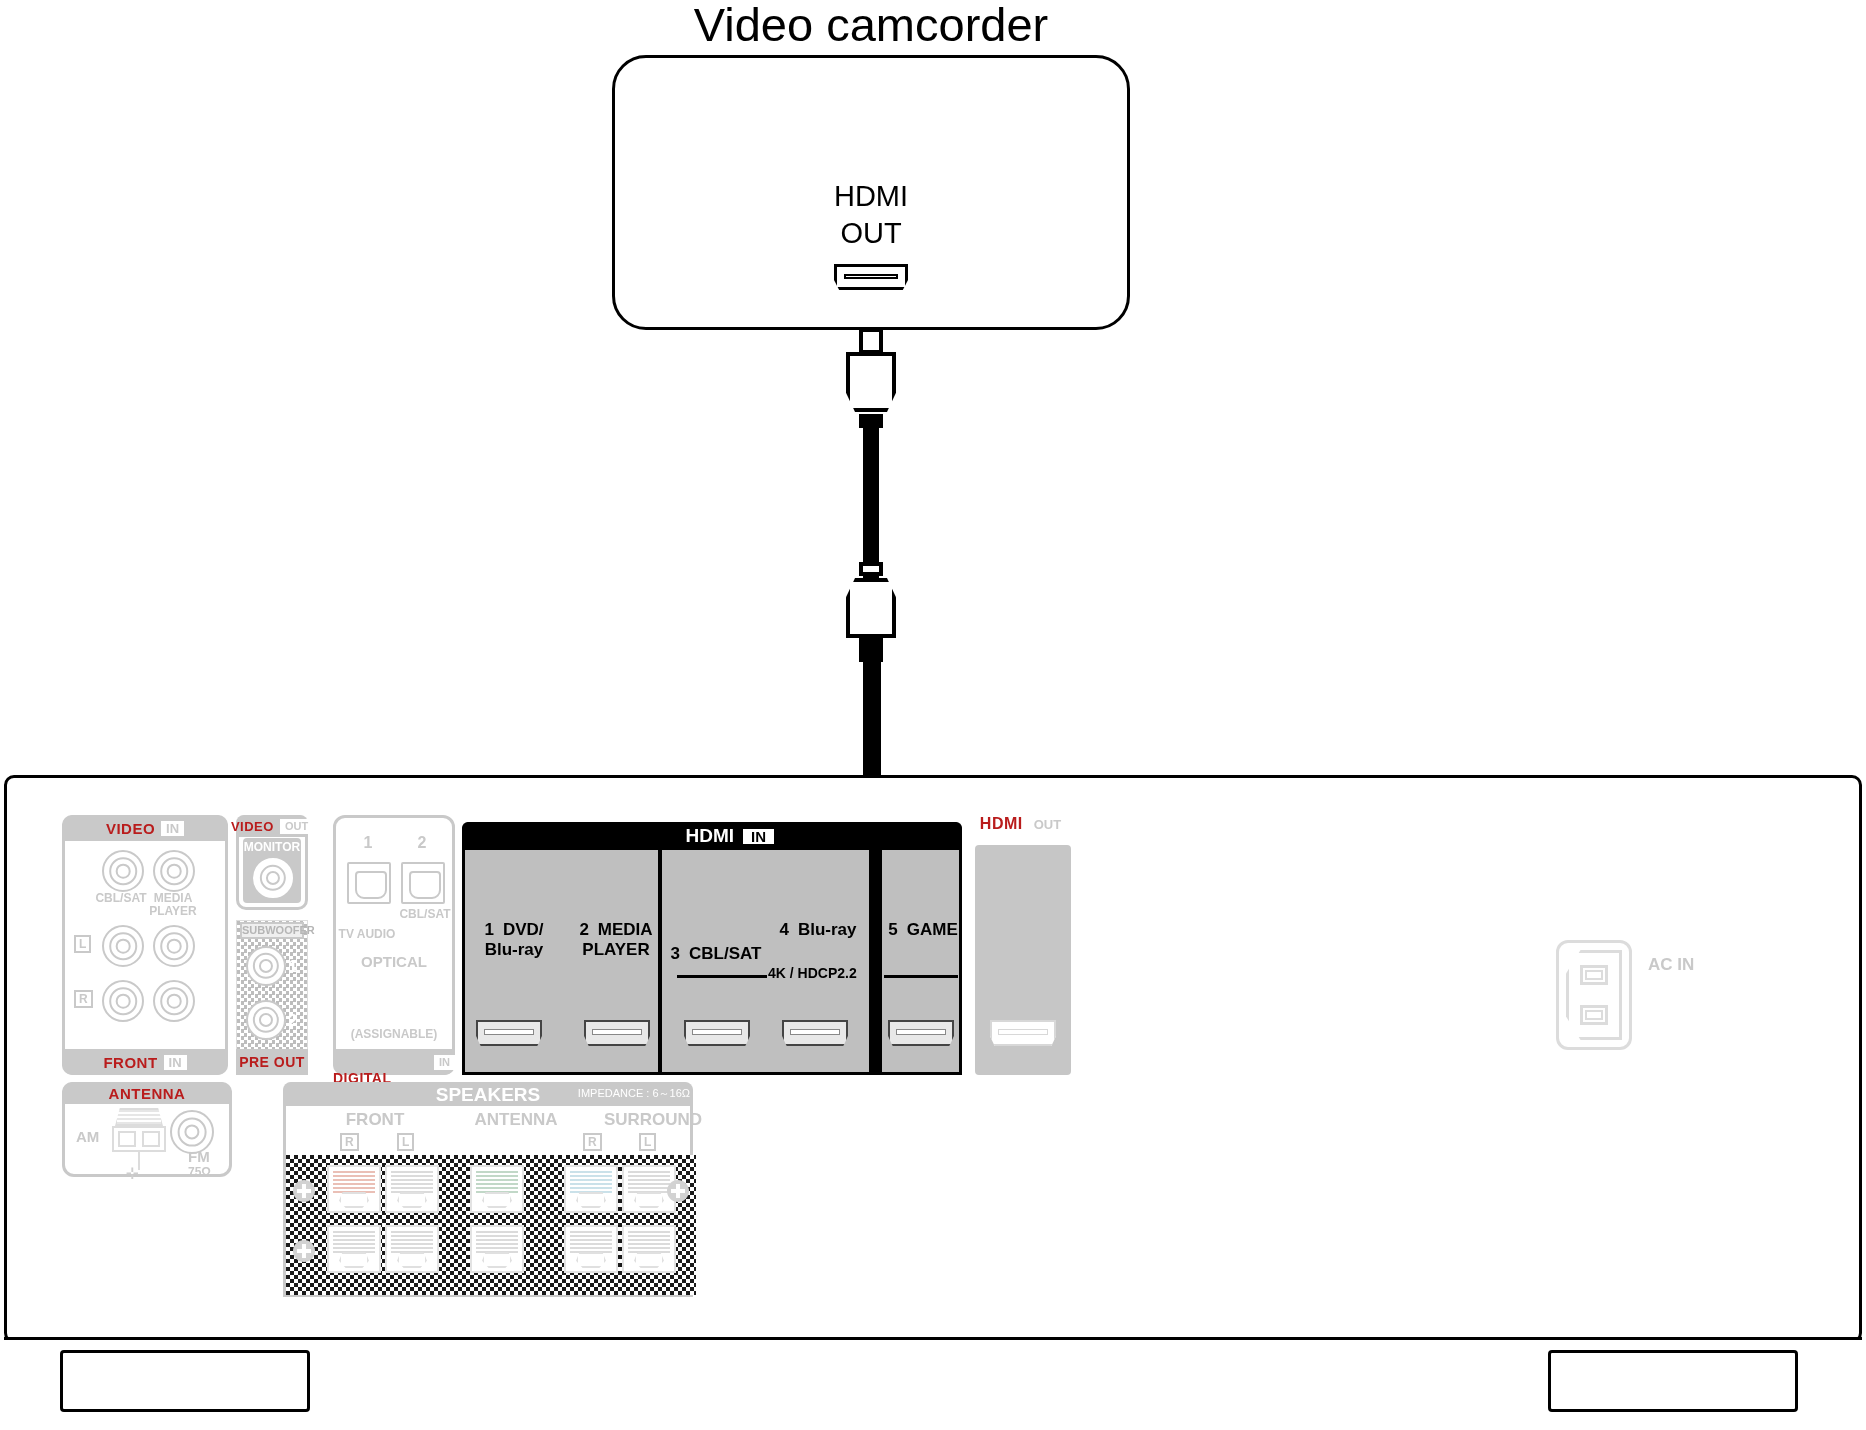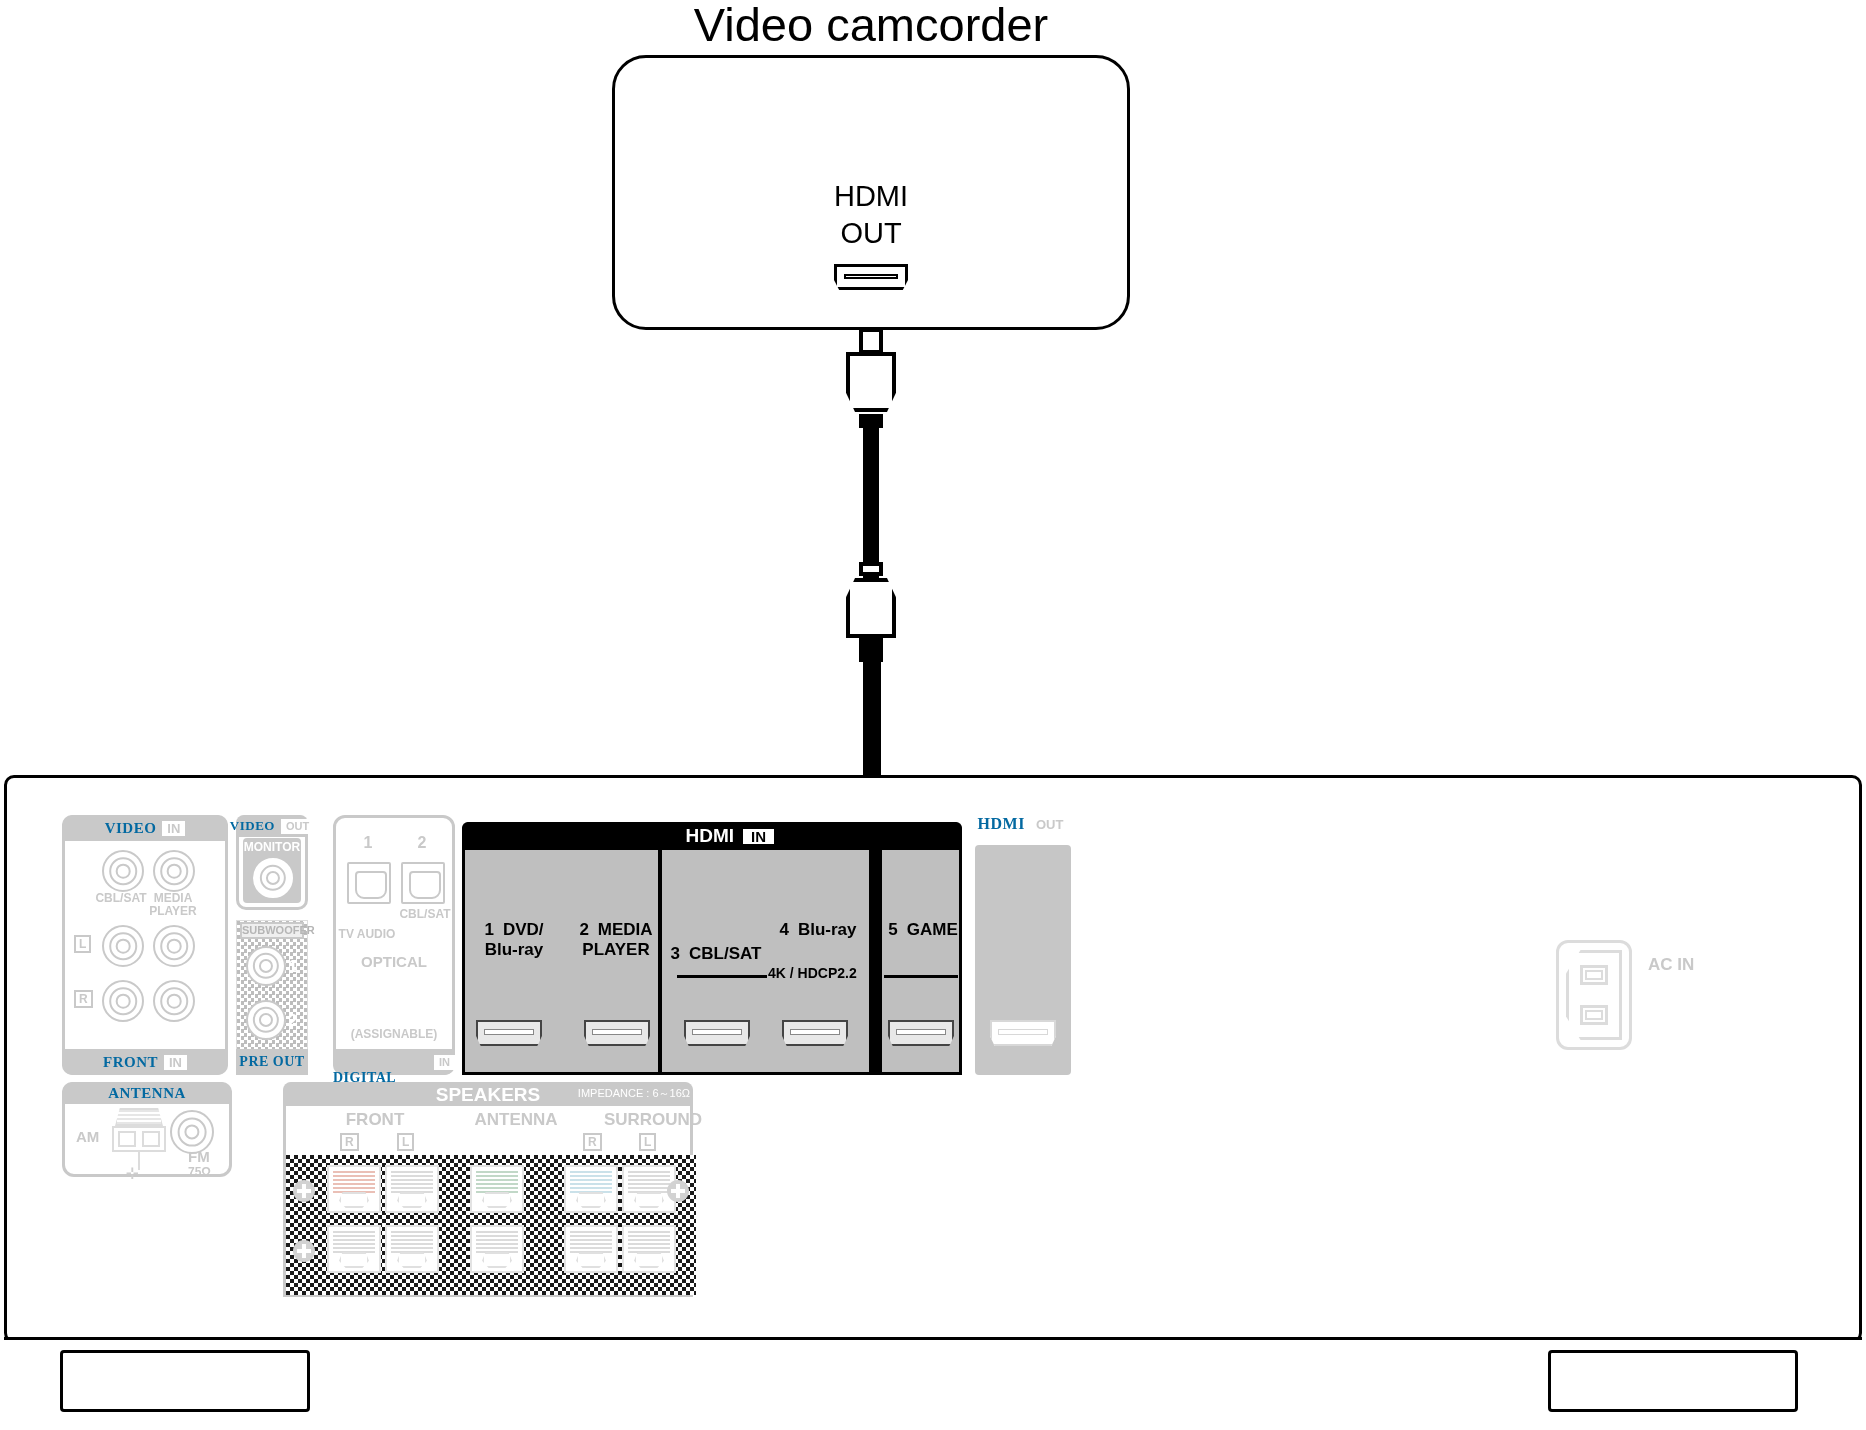--- a/index.html
+++ b/index.html
@@ -40,21 +40,21 @@
   
   #receiver{left:4px;top:775px;width:1858px;height:568px;border:3px solid #000;border-radius:10px;box-sizing:border-box;background:#fff;}
   #foot-left{left:60px;top:1350px;width:250px;height:62px;border:3px solid #000;box-sizing:border-box;border-radius:4px;background:#fff;}
   #foot-right{left:1548px;top:1350px;width:250px;height:62px;border:3px solid #000;box-sizing:border-box;border-radius:4px;background:#fff;}
   #base-bar{left:4px;top:1337px;width:1858px;height:10px;background:#fff;border-top:3px solid #000;box-sizing:border-box;}
 
   
   #video-audio-in{left:62px;top:815px;width:166px;height:260px;border:3px solid #c9c9c9;border-radius:12px;background:#fff;box-sizing:border-box;}
   #video-in-hdr{left:62px;top:815px;width:166px;height:26px;background:#c9c9c9;border-radius:10px 10px 0 0;display:flex;align-items:center;justify-content:center;}
   #audio-in-hdr{left:62px;top:1049px;width:166px;height:26px;background:#c9c9c9;border-radius:0 0 10px 10px;display:flex;align-items:center;justify-content:center;}
-  .hdr-txt{color:#0369a1;font-weight:bold;font-size:15px;letter-spacing:.5px;font-family:Liberation Serif, serif;}
+  .hdr-txt{color:#b91c1c;font-weight:bold;font-size:15px;letter-spacing:.5px;}
   .inv-badge{background:#fff;color:#c9c9c9;font-weight:bold;font-size:13px;padding:0 5px;margin-left:6px;display:inline-block;line-height:15px;}
   .inv-badge.dark{background:#fff;color:#000;}
 
   .rca{position:absolute;border-radius:50%;border:2.5px solid #c9c9c9;background:#fff;}
   .rca::before{content:"";position:absolute;left:50%;top:50%;transform:translate(-50%,-50%);width:62%;height:62%;border-radius:50%;border:2.5px solid #c9c9c9;}
   .rca::after{content:"";position:absolute;left:50%;top:50%;transform:translate(-50%,-50%);width:28%;height:28%;border-radius:50%;border:2.5px solid #c9c9c9;}
   .tiny-lbl{position:absolute;color:#c9c9c9;font-weight:bold;font-size:12px;text-align:center;line-height:13px;}
   .box-lbl{position:absolute;color:#c9c9c9;font-weight:bold;font-size:12px;border:2px solid #c9c9c9;padding:0 3px;line-height:14px;}
 
   

